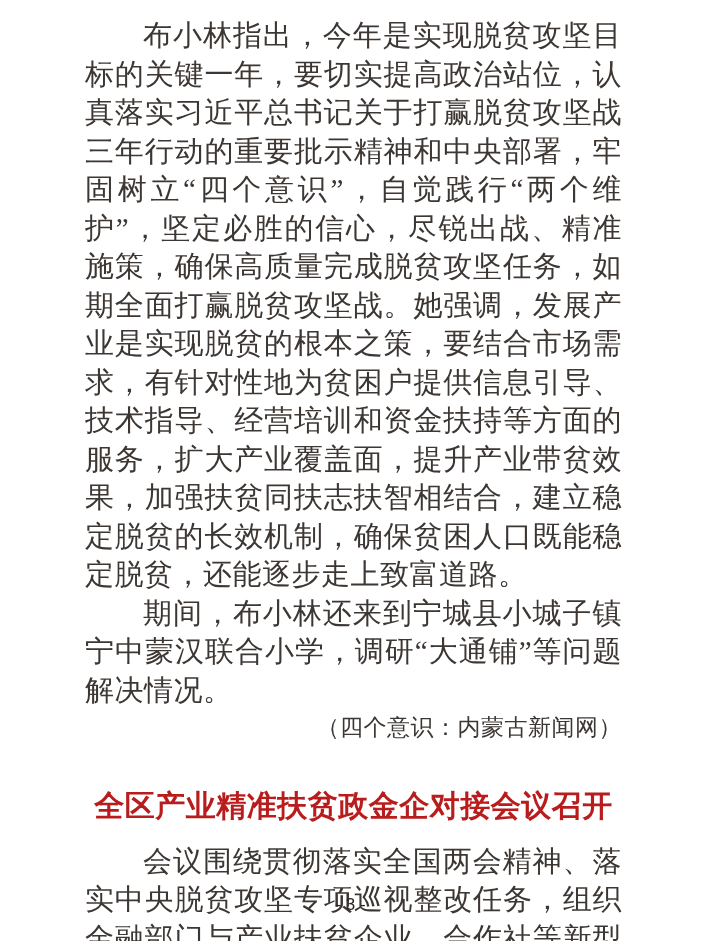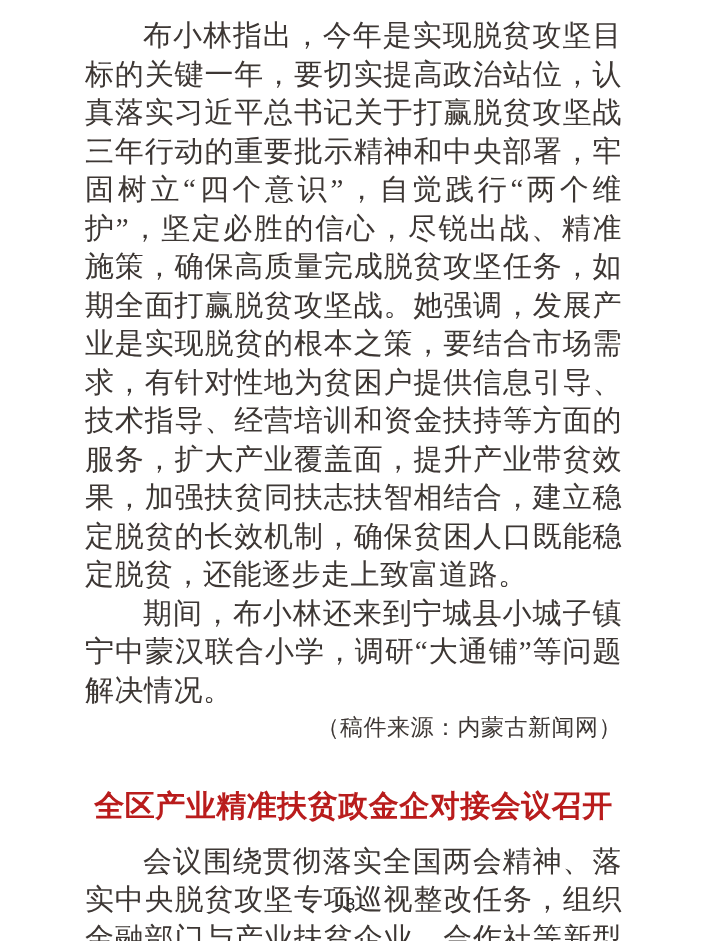--- a/index.html
+++ b/index.html
@@ -59,21 +59,21 @@
     font-family: "Liberation Sans", "DejaVu Sans", sans-serif;
   }
 </style>
 </head>
 <body>
 
 <div class="page">
   <div class="content">
     <p class="body-para">布小林指出，今年是实现脱贫攻坚目标的关键一年，要切实提高政治站位，认真落实习近平总书记关于打赢脱贫攻坚战三年行动的重要批示精神和中央部署，牢固树立“四个意识”，自觉践行“两个维护”，坚定必胜的信心，尽锐出战、精准施策，确保高质量完成脱贫攻坚任务，如期全面打赢脱贫攻坚战。她强调，发展产业是实现脱贫的根本之策，要结合市场需求，有针对性地为贫困户提供信息引导、技术指导、经营培训和资金扶持等方面的服务，扩大产业覆盖面，提升产业带贫效果，加强扶贫同扶志扶智相结合，建立稳定脱贫的长效机制，确保贫困人口既能稳定脱贫，还能逐步走上致富道路。</p>
     <p class="body-para">期间，布小林还来到宁城县小城子镇宁中蒙汉联合小学，调研“大通铺”等问题解决情况。</p>
-    <p class="source-line">（稿件来源：内蒙古新闻网）</p>
+    <p class="source-line">（四个意识：内蒙古新闻网）</p>
 
     <h1 class="section-title">全区产业精准扶贫政金企对接会议召开</h1>
 
     <p class="body-para">会议围绕贯彻落实全国两会精神、落实中央脱贫攻坚专项巡视整改任务，组织金融部门与产业扶贫企业、合作社等新型农牧业经营主体开展对接。会上，赤峰市作了典型发言，国开行内蒙古分行、农发行内蒙古分行、农行内蒙古分行、</p>
   </div>
 
   <div class="page-footer">- 3 -</div>
 </div>
 
 </body></html>

